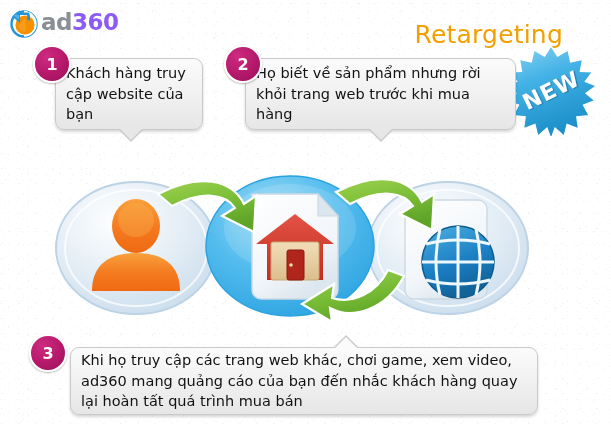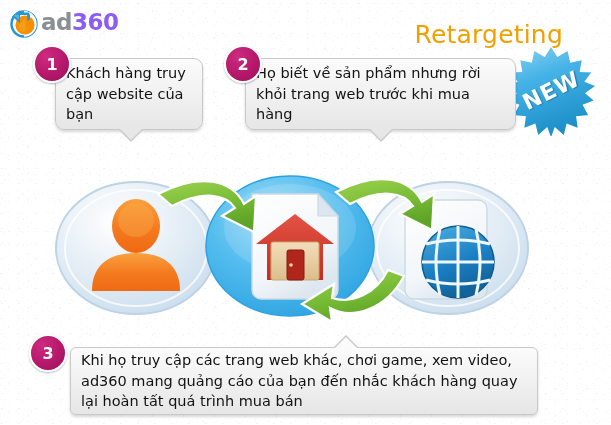--- a/index.html
+++ b/index.html
@@ -138,21 +138,21 @@
   }
 
   #callout-1 { left: 55px; top: 58px; width: 148px; height: 72px; }
   #callout-1 .tail-down-out { left: 62px; }
   #callout-1 .tail-down-in  { left: 62px; }
 
   #callout-2 { left: 245px; top: 58px; width: 271px; height: 72px; }
   #callout-2 .tail-down-out { left: 122px; }
   #callout-2 .tail-down-in  { left: 122px; }
 
-  #callout-3 { left: 70px; top: 347px; width: 468px; height: 68px; border-radius: 6px; }
+  #callout-3 { left: 70px; top: 347px; width: 468px; height: 68px; }
   #callout-3 .tail-up-out { left: 262px; }
   #callout-3 .tail-up-in  { left: 262px; }
 
   
   .step-badge {
     position: absolute;
     width: 34px; height: 34px;
     border-radius: 50%;
     background: radial-gradient(circle at 34% 28%, #cd2b80 0%, #b5186a 55%, #97115a 100%);
     border: 2px solid #ffffff;

